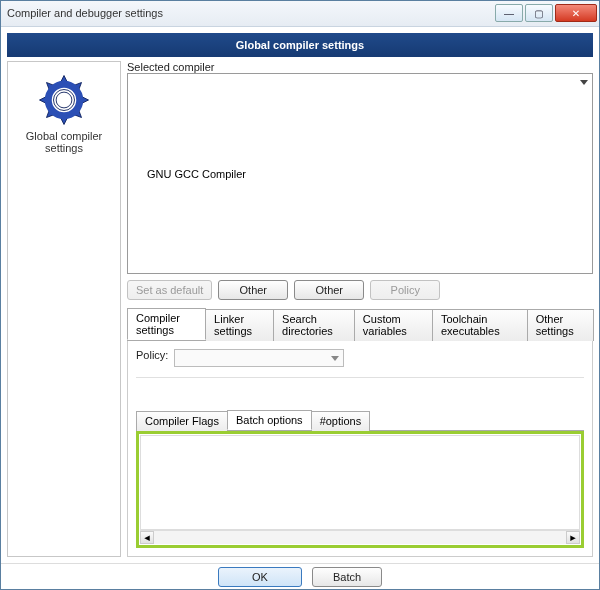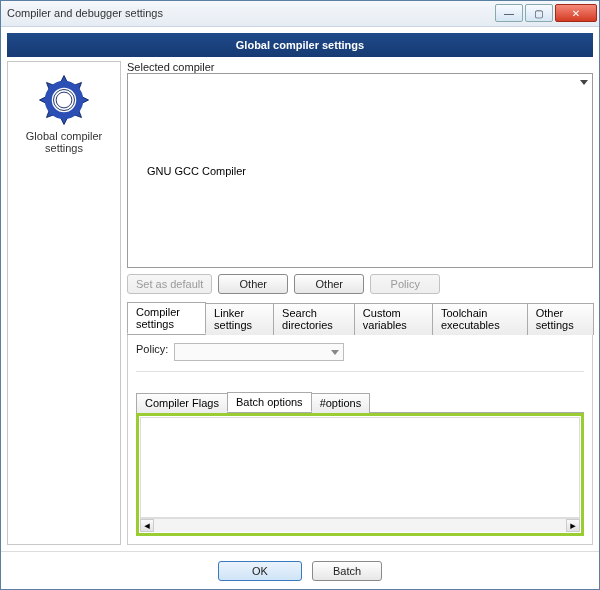--- a/index.html
+++ b/index.html
@@ -19,31 +19,31 @@
   .main { flex: 1; display: flex; flex-direction: column; }
   .label { color: #222; }
   .combo { flex: 1; height: 18px; border: 1px solid #9a9a9a; background: #fff; display: flex; align-items: center; padding: 0 19px; position: relative; }
   .combo::after { content: ""; position: absolute; right: 4px; top: 6px; border-left: 4px solid transparent; border-right: 4px solid transparent; border-top: 5px solid #444; }
   .btn-row { display: flex; justify-content: flex-start; gap: 6px; margin: 6px 0 8px 0; }
   .btn { height: 20px; min-width: 70px; padding: 0 8px; border: 1px solid #8a8a8a; background: linear-gradient(#fefefe,#e7e7e7); border-radius: 3px; display: flex; align-items: center; justify-content: center; color: #222; }
   .btn.disabled { color: #9a9a9a; border-color: #c2c2c2; background: linear-gradient(#f6f6f6,#eee); }
   .tabs { display: flex; border-bottom: 1px solid #aaa; }
   .tab { padding: 3px 8px; border: 1px solid #aaa; border-bottom: none; background: linear-gradient(#fdfdfd,#ececec); margin-right: -1px; position: relative; top: 1px; }
   .tab.active { background: #fff; top: 0; border-bottom: 1px solid #fff; z-index: 2; }
-  .subtabs { display: flex; margin-top: 14px; border-bottom: 1px solid #aaa; }
+  .subtabs { display: flex; margin-top: 26px; border-bottom: 1px solid #aaa; }
   .tab-panel { border: 1px solid #ccc; border-top: none; padding: 8px; flex: 1; display: flex; flex-direction: column; }
   .policy-row { display: flex; align-items: flex-start; gap: 6px; margin-bottom: 4px; }
   .policy-combo { width: 170px; height: 18px; border: 1px solid #bcbcbc; background: #fafafa; position: relative; }
   .policy-combo::after { content: ""; position: absolute; right: 4px; top: 6px; border-left: 4px solid transparent; border-right: 4px solid transparent; border-top: 5px solid #888; }
   .textpane-wrap { flex: 1; border: 3px solid #9ACD32; padding: 1px; display: flex; flex-direction: column; margin-top: 0; }
   .textpane { flex: 1; background: #fff; border: 1px solid #ddd; }
   .hscroll { height: 14px; background: #f0f0f0; border-top: 1px solid #ddd; display: flex; }
   .hscroll .cap { width: 14px; background: linear-gradient(#fafafa,#e2e2e2); border: 1px solid #ccc; display: flex; align-items: center; justify-content: center; }
   .hscroll .track { flex: 1; background: #f4f4f4; }
-  .footer { height: 38px; display: flex; align-items: center; justify-content: center; gap: 10px; border-top: 1px solid #ddd; }
+  .footer { height: 26px; display: flex; align-items: center; justify-content: center; gap: 10px; border-top: 1px solid #ddd; }
   .btn.ok { border-color: #3a7abf; background: linear-gradient(#eaf3fc,#cfe4f7); min-width: 84px; }
   hr.sep { border: none; border-top: 1px solid #e0e0e0; margin: 6px 0; width: 100%; }
 </style>
 </head>
 <body>
 
 <div class="window">
   <div class="titlebar">
     <span class="titlebar-title">Compiler and debugger settings</span>
     <div class="winbtns">

